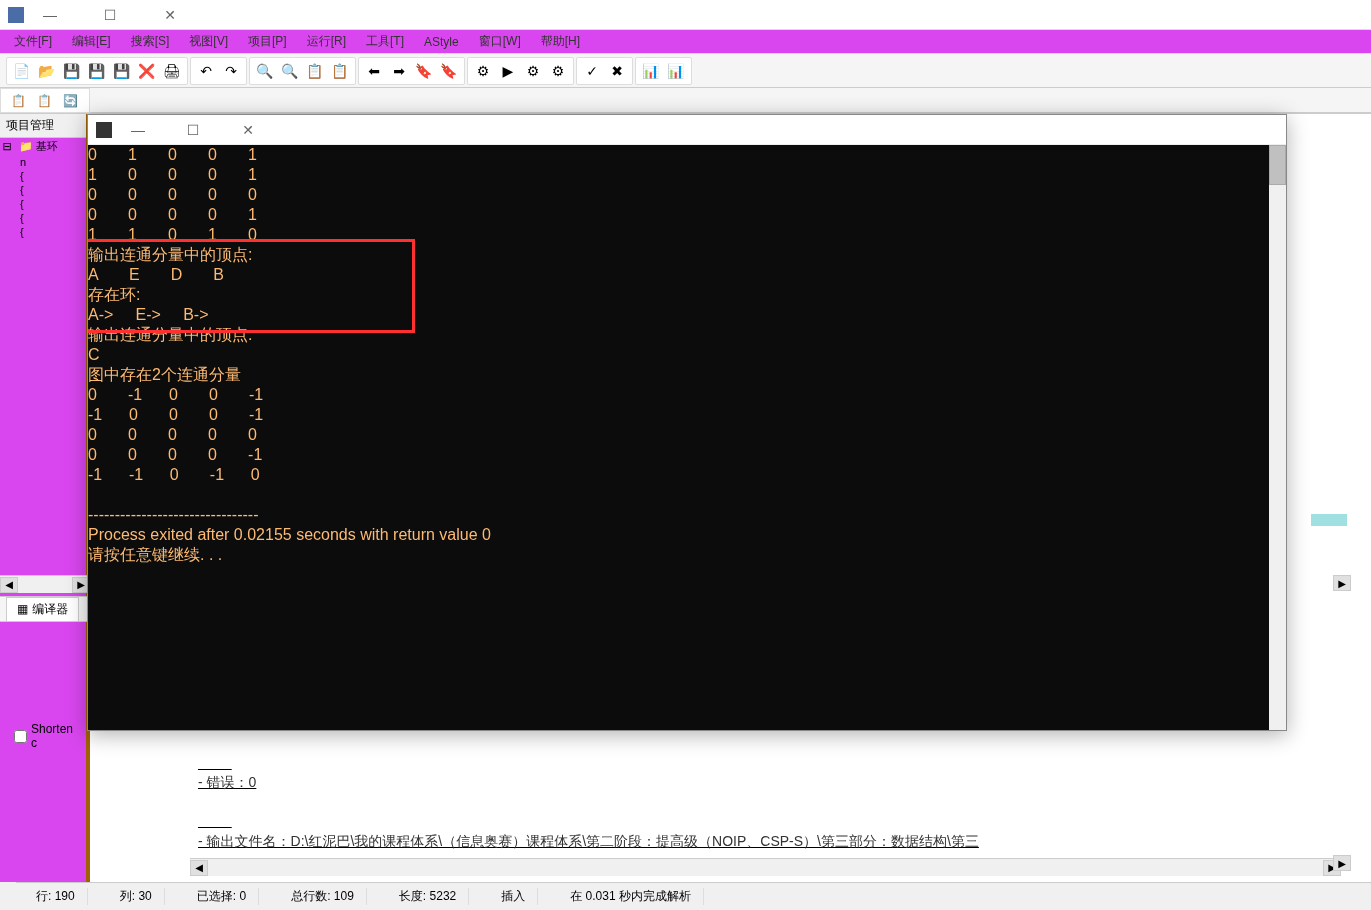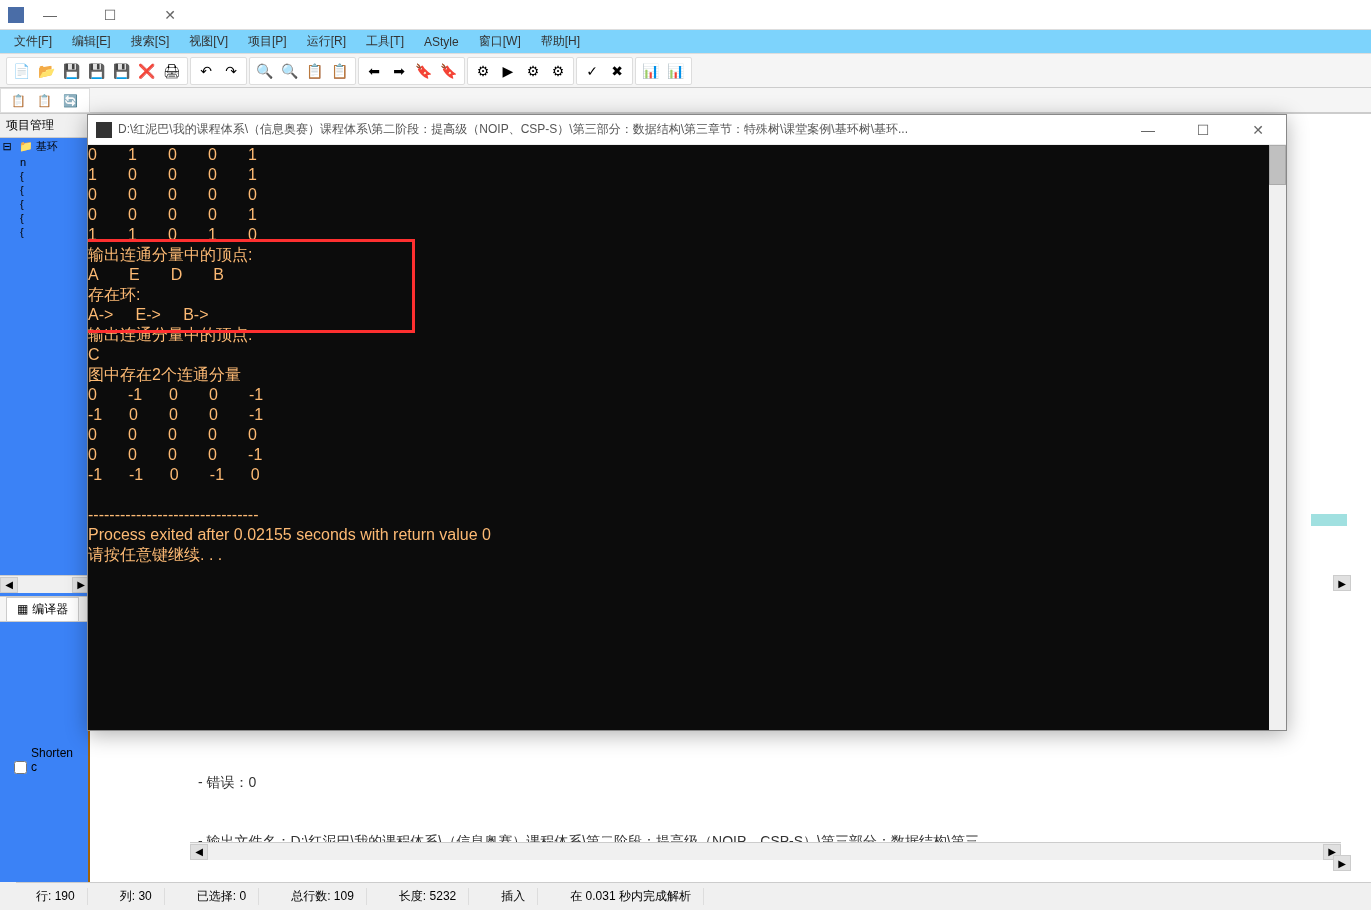--- a/index.html
+++ b/index.html
@@ -4,47 +4,47 @@
 <style>
 * { margin: 0; padding: 0; box-sizing: border-box; font-family: "Microsoft YaHei", "Segoe UI", Tahoma, sans-serif; }
 body { background: #f0f0f0; width: 1371px; height: 910px; overflow: hidden; position: relative; }
 
 .titlebar { height: 30px; background: #fff; display: flex; align-items: center; padding: 0 8px; border-bottom: 1px solid #ddd; }
 .titlebar .app-icon { width: 16px; height: 16px; background: #4a6da7; margin-right: 6px; display: inline-block; }
 .titlebar .title { font-size: 12px; color: #333; flex: 1; }
 .titlebar .win-controls { display: flex; gap: 20px; }
 .titlebar .win-btn { width: 40px; height: 30px; display: flex; align-items: center; justify-content: center; font-size: 14px; color: #666; cursor: pointer; }
 
-.menubar { height: 24px; background: #7dd3fc; display: flex; align-items: center; padding: 0 4px; border-bottom: 1px solid #ddd; }
+.menubar { height: 24px; background: #d946ef; display: flex; align-items: center; padding: 0 4px; border-bottom: 1px solid #ddd; }
 .menubar .menu-item { padding: 2px 10px; font-size: 12px; color: #333; cursor: pointer; }
 
 .toolbar { height: 34px; background: #f5f5f5; display: flex; align-items: center; padding: 2px 6px; border-bottom: 1px solid #ccc; gap: 2px; }
 .tb-group { display: flex; align-items: center; gap: 1px; padding: 0 3px; border: 1px solid #ddd; border-radius: 2px; height: 28px; background: #fff; }
 .tb-btn { width: 24px; height: 24px; display: flex; align-items: center; justify-content: center; cursor: pointer; font-size: 14px; }
 .compiler-select { width: 310px; height: 24px; font-family: "Consolas", monospace; font-size: 12px; padding: 0 4px; border: 1px solid #ccc; background: #fff; }
 
 .toolbar2 { height: 26px; background: #f5f5f5; display: flex; border-bottom: 1px solid #ccc; }
 .tb2-left { width: 90px; display: flex; align-items: center; gap: 2px; padding: 0 6px; border: 1px solid #ddd; background: #fff; }
 .tb2-spacer { flex: 1; border-bottom: 1px solid #ccc; }
 
 .main-area { display: flex; height: calc(100% - 30px - 24px - 34px - 26px - 28px); }
-.sidebar { width: 90px; background: #3b82f6; border-right: 2px solid #a16207; overflow: hidden; }
+.sidebar { width: 90px; background: #d946ef; border-right: 4px solid #a16207; overflow: hidden; }
 .sidebar-header { height: 24px; background: #f0f0f0; border-bottom: 1px solid #ccc; font-size: 12px; padding: 3px 6px; }
 .tree { font-size: 11px; }
 .tree-node { padding: 1px 0; white-space: nowrap; }
 .tree-icon { display: inline-block; width: 14px; text-align: center; margin-right: 2px; }
 
 .editor-area { flex: 1; background: #fff; position: relative; overflow: hidden; }
 
 .scrollbar-h { height: 18px; background: #f0f0f0; border-top: 1px solid #ccc; display: flex; align-items: center; }
 .scroll-arrow { width: 18px; height: 16px; background: #e0e0e0; border: 1px solid #ccc; cursor: pointer; display: flex; align-items: center; justify-content: center; font-size: 10px; }
 .scroll-track { flex: 1; background: #f5f5f5; }
 .bottom-tabs { height: 26px; display: flex; align-items: center; padding: 0 6px; background: #f5f5f5; border-top: 1px solid #ccc; border-bottom: 1px solid #ccc; }
 .bottom-tab { padding: 3px 10px; font-size: 12px; background: #fff; border: 1px solid #ccc; cursor: pointer; display: flex; align-items: center; gap: 4px; }
-.shorten-row { padding: 6px 14px; font-size: 12px; display: flex; align-items: flex-end; gap: 4px; margin-top: 24px; }
+.shorten-row { padding: 6px 14px; font-size: 12px; display: flex; align-items: center; gap: 4px; }
 
 .compile-log { position: absolute; left: 190px; right: 30px; bottom: 50px; height: 200px; background: #fff; }
 .log-text { font-family: "SimSun", monospace; font-size: 14px; padding: 4px 8px; line-height: 1.4; white-space: pre; color: #333; }
 
 .statusbar { position: absolute; bottom: 0; left: 16px; right: 0; height: 28px; background: #f0f0f0; border-top: 1px solid #ccc; display: flex; align-items: center; font-size: 12px; padding: 0 8px; gap: 20px; }
 .status-cell { padding: 0 12px; border-right: 1px solid #ddd; }
 
 
 .console-window { position: absolute; left: 87px; top: 114px; width: 1200px; height: 617px; background: #fff; border: 1px solid #888; box-shadow: 0 4px 20px rgba(0,0,0,0.3); z-index: 100; display: flex; flex-direction: column; }
 .console-titlebar { height: 30px; background: #fff; display: flex; align-items: center; padding: 0 8px; border-bottom: 1px solid #eee; }
@@ -179,21 +179,21 @@
   </div>
 </div>
 
 <div style="position:absolute; left:0; top:716px; width:90px;">
   <div class="shorten-row">
     <input type="checkbox" style="">
     <span>Shorten c</span>
   </div>
 </div>
 
-<div class="compile-log" style="top:730px; bottom:auto; height:130px;">
+<div class="compile-log" style="top:730px; bottom:auto; height:146px;text-decoration:underline;">
   <div class="log-text">
     <div>- 错误：0</div>
     <div>- 输出文件名：D:\红泥巴\我的课程体系\（信息奥赛）课程体系\第二阶段：提高级（NOIP、CSP-S）\第三部分：数据结构\第三</div>
     <div>- 输出大小：2.27027988433838 MiB</div>
     
   </div>
   <div class="scrollbar-h" style="position:absolute; bottom:0; left:0; right:0;">
     <span class="scroll-arrow">◀</span>
     <div class="scroll-track"></div>
     <span class="scroll-arrow">▶</span>
@@ -228,21 +228,20 @@
     <span>长度:</span>
     <span>5232</span>
   </span>
   <span class="status-cell">插入</span>
   <span class="status-cell">在 0.031 秒内完成解析</span>
 </div>
 
 <div class="console-window">
   <div class="console-titlebar">
     <span class="c-icon"></span>
-    <span class="c-title">D:\红泥巴\我的课程体系\（信息奥赛）课程体系\第二阶段：提高级（NOIP、CSP-S）\第三部分：数据结构\第三章节：特殊树\课堂案例\基环树\基环...</span>
     <div class="c-controls">
       <span class="c-btn">—</span>
       <span class="c-btn">☐</span>
       <span class="c-btn">✕</span>
     </div>
   </div>
   <div class="console-body">
     <div class="console-text"><span>0       1       0       0       1</span>
 <span>1       0       0       0       1</span>
 <span>0       0       0       0       0</span>

